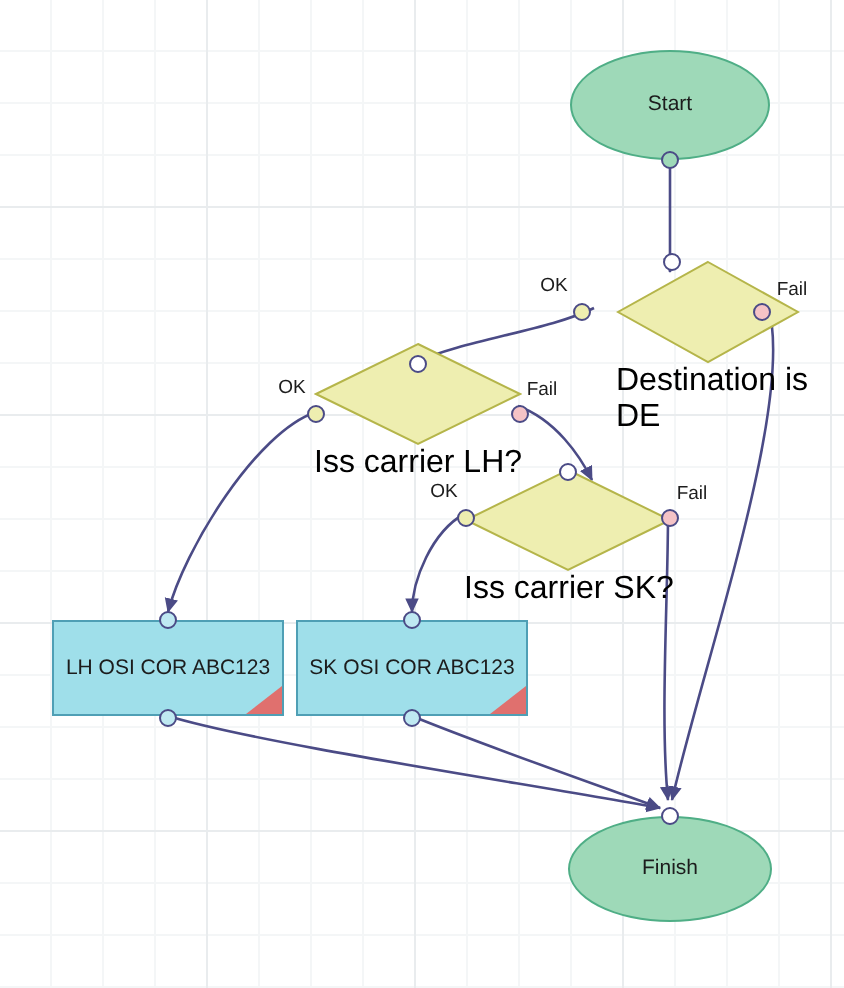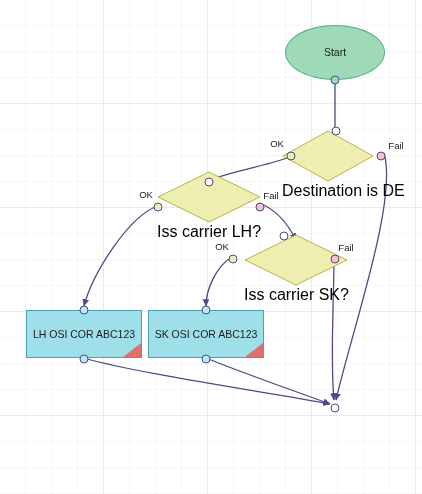--- a/index.html
+++ b/index.html
@@ -70,21 +70,21 @@
       <path d="M84,358 C130,372 265,392 330,404" marker-end="url(#arrow)"></path>
       <path d="M206,358 C240,372 300,393 330,404" marker-end="url(#arrow)"></path>
     </g>
   </svg>
 
   <div class="node ellipse" style="left:285px;top:25px;width:100px;height:55px;">
     <span class="lbl">Start</span>
   </div>
   <div class="port green" style="left:335px;top:80px;"></div>
 
-  <div class="diamond-wrap" style="left:282px;top:130px;">
+  <div class="diamond-wrap" style="left:308px;top:130px;">
     <svg width="92" height="52" viewBox="0 0 92 52">
       <polygon points="46,1 91,26 46,51 1,26" fill="#eeeeb0" stroke="#b5b54a" stroke-width="1"></polygon>
     </svg>
     <span class="lbl">Destination
 is DE</span>
   </div>
   <div class="port plain" style="left:336px;top:131px;"></div>
   <div class="port ok" style="left:291px;top:156px;"></div>
   <div class="port fail" style="left:381px;top:156px;"></div>
   <div class="edge-label" style="left:277px;top:143px;">OK</div>
@@ -96,21 +96,21 @@
     </svg>
     <span class="lbl">Iss carrier
 LH?</span>
   </div>
   <div class="port plain" style="left:209px;top:182px;"></div>
   <div class="port ok" style="left:158px;top:207px;"></div>
   <div class="port fail" style="left:260px;top:207px;"></div>
   <div class="edge-label" style="left:146px;top:194px;">OK</div>
   <div class="edge-label" style="left:271px;top:195px;">Fail</div>
 
-  <div class="diamond-wrap" style="left:244px;top:234px;">
+  <div class="diamond-wrap" style="left:232px;top:234px;">
     <svg width="104" height="52" viewBox="0 0 104 52">
       <polygon points="52,1 103,26 52,51 1,26" fill="#eeeeb0" stroke="#b5b54a" stroke-width="1"></polygon>
     </svg>
     <span class="lbl">Iss carrier
 SK?</span>
   </div>
   <div class="port plain" style="left:284px;top:236px;"></div>
   <div class="port ok" style="left:233px;top:259px;"></div>
   <div class="port fail" style="left:335px;top:259px;"></div>
   <div class="edge-label" style="left:222px;top:246px;">OK</div>
@@ -123,15 +123,18 @@
   <div class="port cyan" style="left:84px;top:310px;"></div>
   <div class="port cyan" style="left:84px;top:359px;"></div>
 
   <div class="node rectbox" style="left:148px;top:310px;width:116px;height:48px;">
     <span class="lbl">SK OSI COR ABC123</span>
     <span class="corner-tri"></span>
   </div>
   <div class="port cyan" style="left:206px;top:310px;"></div>
   <div class="port cyan" style="left:206px;top:359px;"></div>
 
+  <div class="node ellipse" style="left:284px;top:408px;width:102px;height:53px;">
+    <span class="lbl">Finish</span>
+  </div>
   <div class="port plain" style="left:335px;top:408px;"></div>
 
 </div>
 
 </body></html>

